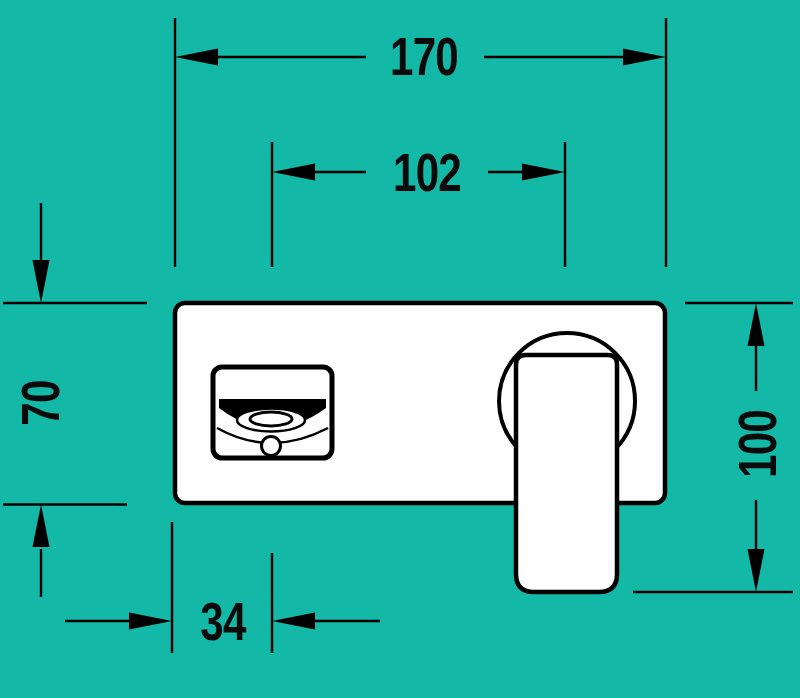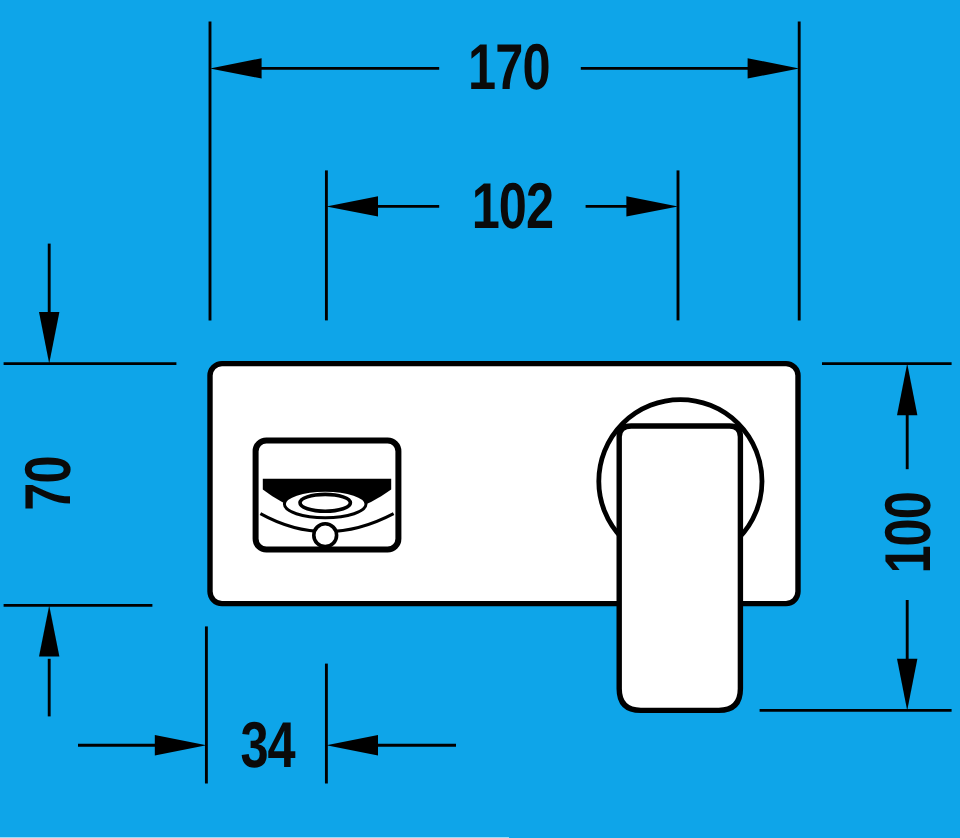--- a/index.html
+++ b/index.html
@@ -4,21 +4,21 @@
 <style>
   html, body {
     margin: 0;
     padding: 0;
     background: #ffffff;
   }
   .canvas {
     position: relative;
     width: 800px;
     height: 698px;
-    background: #0ea5e9;
+    background: #14b8a6;
     overflow: hidden;
     font-family: "Liberation Sans", sans-serif;
   }
   .drawing-svg {
     position: absolute;
     left: 0;
     top: 0;
   }
   .dim-label {
     position: absolute;

